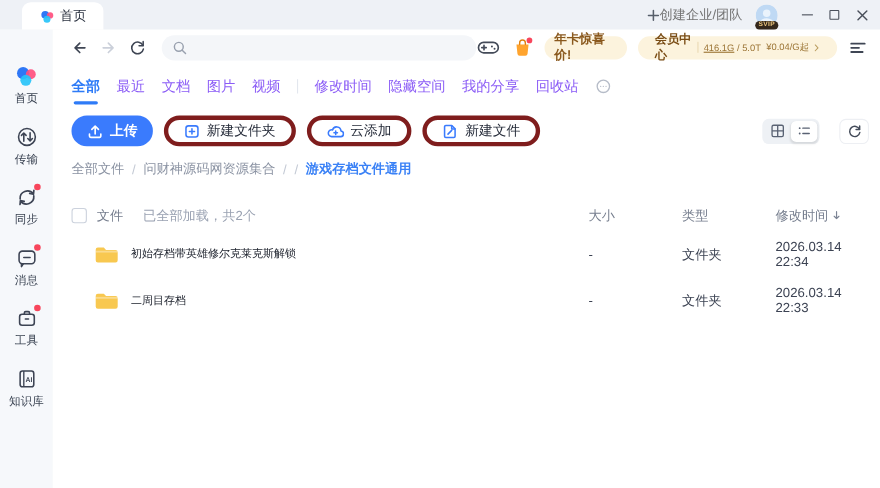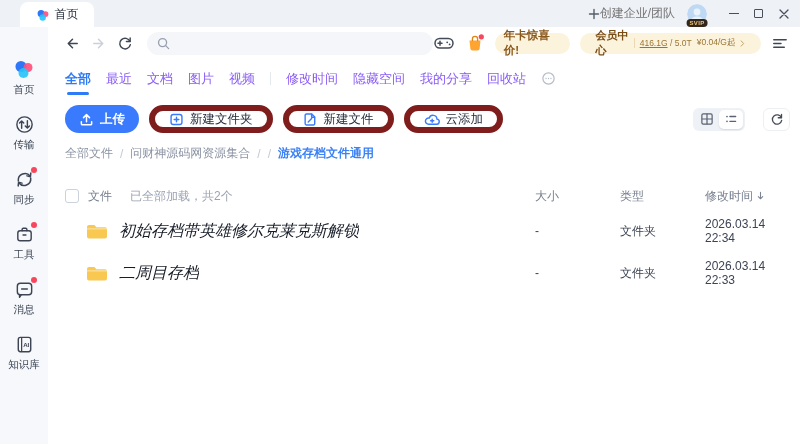--- a/index.html
+++ b/index.html
@@ -58,21 +58,21 @@
   .tab.active { color:#2e7bf7; font-weight:bold; }
   .tab.active::after { content:""; position:absolute; left:50%; transform:translateX(-50%); bottom:-7px;
                        width:22px; height:3px; border-radius:2px; background:#2e7bf7; }
   .tab-divider { width:1px; height:13px; background:#e3e7ee; }
 
   
   .actionsrow { display:flex; align-items:center; padding:10px 10px 6px 17px; gap:10px; }
   .btn { height:28px; border-radius:15px; display:flex; align-items:center; gap:6px; font-size:12.5px;
          padding:2px 14px; white-space:nowrap; cursor:default; }
   .btn.primary { background:#3a7bfd; color:#fff; font-weight:bold; }
-  .btn.secondary { background:#fff; border:6px solid #7f1d1d; color:#262c3a; }
+  .btn.secondary { background:#fff; border:4px solid #7f1d1d; color:#262c3a; }
   .seg { margin-left:auto; background:#eef1f5; border-radius:6px; padding:2px; display:flex; }
   .seg-btn { width:24px; height:19px; display:flex; align-items:center; justify-content:center; border-radius:5px; }
   .seg-btn.active { background:#fff; box-shadow:0 1px 2px rgba(0,0,0,.10); }
   .refresh-btn { width:27px; height:23px; border:1px solid #edeff3; border-radius:6px;
                  display:flex; align-items:center; justify-content:center; margin-left:8px; background:#fff; }
 
   
   .breadcrumb { display:flex; align-items:center; gap:7px; font-size:12px; color:#8b93a3; padding:6px 0 6px 17px; }
   .crumb { white-space:nowrap; cursor:default; }
   .crumb.current { color:#3b82f6; font-weight:bold; }
@@ -83,21 +83,21 @@
                 font-size:12px; color:#767e8e; margin-top:14px; }
   .col-name { flex:1; display:flex; align-items:center; }
   .checkbox { width:14px; height:14px; border:1px solid #ccd2dd; border-radius:3px; background:#fff; flex:none; }
   .hdr-file { margin-left:9px; }
   .hdr-status { margin-left:18px; color:#9aa2b2; }
   .col-size { width:85px; flex:none; }
   .col-type { width:85px; flex:none; }
   .col-mod  { width:85px; flex:none; display:flex; align-items:center; gap:3px; }
   .frow { display:flex; align-items:center; height:42px; padding:0 10px 0 17px; font-size:12px; color:#3c4353; }
   .frow .folder-ic { margin-left:20px; flex:none; display:flex; }
-  .frow .fname { margin-left:10px; font-size:16px; color:#171c27; white-space:nowrap; overflow:hidden; text-overflow:ellipsis;font-style:italic; }
+  .frow .fname { margin-left:10px; font-size:10px; color:#171c27; white-space:nowrap; overflow:hidden; text-overflow:ellipsis; }
 </style>
 </head>
 <body>
 
 <div class="screen">
 
   <div class="titlebar">
     <div class="app-tab">
       <span style="display:flex">
         <svg width="14" height="14" viewBox="0 0 22 22">
@@ -168,38 +168,38 @@
           <path d="M17.6 4.3 L17.2 8 L13.6 7.2"></path>
           <path d="M4.4 17.7 L4.8 14 L8.4 14.8"></path>
         </svg>
         <span class="ndot"></span>
       </span>
       <span class="side-label">同步</span>
     </div>
     <div class="side-item">
       <span class="side-icon">
         <svg width="21" height="21" viewBox="0 0 22 22" fill="none" stroke="#3d4454" stroke-width="1.5" stroke-linecap="round" stroke-linejoin="round">
+          <rect x="3.5" y="4.5" width="15" height="12" rx="3.2"></rect>
+          <path d="M7.5 16.5 L5.8 19.2 V16.5"></path>
+          <path d="M8 10.5 H14"></path>
+        </svg>
+        <span class="ndot"></span>
+      </span>
+      <span class="side-label">消息</span>
+    </div>
+    <div class="side-item">
+      <span class="side-icon">
+        <svg width="21" height="21" viewBox="0 0 22 22" fill="none" stroke="#3d4454" stroke-width="1.5" stroke-linecap="round" stroke-linejoin="round">
           <rect x="4" y="7" width="14" height="10.5" rx="2.4"></rect>
           <path d="M8.5 7 V5.8 a1.3 1.3 0 0 1 1.3 -1.3 h2.4 a1.3 1.3 0 0 1 1.3 1.3 V7"></path>
           <path d="M9.5 11.5 H12.5"></path>
         </svg>
         <span class="ndot"></span>
       </span>
       <span class="side-label">工具</span>
-    </div>
-    <div class="side-item">
-      <span class="side-icon">
-        <svg width="21" height="21" viewBox="0 0 22 22" fill="none" stroke="#3d4454" stroke-width="1.5" stroke-linecap="round" stroke-linejoin="round">
-          <rect x="3.5" y="4.5" width="15" height="12" rx="3.2"></rect>
-          <path d="M7.5 16.5 L5.8 19.2 V16.5"></path>
-          <path d="M8 10.5 H14"></path>
-        </svg>
-        <span class="ndot"></span>
-      </span>
-      <span class="side-label">消息</span>
     </div>
     <div class="side-item">
       <span class="side-icon">
         <svg width="21" height="21" viewBox="0 0 22 22" fill="none">
           <rect x="4.5" y="3.5" width="13" height="15" rx="2.2" stroke="#3d4454" stroke-width="1.5"></rect>
           <path d="M8 3.5 V18.5" stroke="#3d4454" stroke-width="1.3"></path>
           <text x="9.6" y="13.6" font-size="6.5" font-weight="bold" fill="#3d4454" font-family="Liberation Sans, sans-serif">AI</text>
         </svg>
       </span>
       <span class="side-label">知识库</span>
@@ -302,33 +302,33 @@
         <span>上传</span>
       </div>
       <div class="btn secondary">
         <svg width="15" height="15" viewBox="0 0 16 16" fill="none" stroke="#3a7bfd" stroke-width="1.5" stroke-linecap="round" stroke-linejoin="round">
           <rect x="2.2" y="2.6" width="11.6" height="10.8" rx="2.4"></rect>
           <path d="M8 5.5 V10.5 M5.5 8 H10.5"></path>
         </svg>
         <span>新建文件夹</span>
       </div>
       <div class="btn secondary">
+        <svg width="16" height="15" viewBox="0 0 17 16" fill="none" stroke="#3a7bfd" stroke-width="1.5" stroke-linecap="round" stroke-linejoin="round">
+          <path d="M5 13 a3.3 3.3 0 1 1 .6 -6.5 A4.2 4.2 0 0 1 13.8 7.6 a2.7 2.7 0 0 1 -.6 5.4 H5 z"></path>
+          <path d="M8.7 7.6 V11 M7 9.3 H10.4"></path>
+        </svg>
+        <span>云添加</span>
+      </div>
+      <div class="btn secondary">
         <svg width="15" height="15" viewBox="0 0 16 16" fill="none" stroke="#3a7bfd" stroke-width="1.5" stroke-linecap="round" stroke-linejoin="round">
           <path d="M3.5 2.2 h5.8 l3.2 3.2 V12.6 a1.2 1.2 0 0 1 -1.2 1.2 H3.5 a1.2 1.2 0 0 1 -1.2 -1.2 V3.4 a1.2 1.2 0 0 1 1.2 -1.2 z"></path>
           <path d="M9.2 2.4 V5.6 H12.4"></path>
           <path d="M5.6 10.6 L9.2 7"></path>
         </svg>
         <span>新建文件</span>
-      </div>
-      <div class="btn secondary">
-        <svg width="16" height="15" viewBox="0 0 17 16" fill="none" stroke="#3a7bfd" stroke-width="1.5" stroke-linecap="round" stroke-linejoin="round">
-          <path d="M5 13 a3.3 3.3 0 1 1 .6 -6.5 A4.2 4.2 0 0 1 13.8 7.6 a2.7 2.7 0 0 1 -.6 5.4 H5 z"></path>
-          <path d="M8.7 7.6 V11 M7 9.3 H10.4"></path>
-        </svg>
-        <span>云添加</span>
       </div>
 
       <div class="seg">
         <span class="seg-btn">
           <svg width="14" height="14" viewBox="0 0 15 15" fill="none" stroke="#596273" stroke-width="1.3">
               <rect x="2" y="2" width="11" height="11" rx="1.5"></rect>
               <path d="M7.5 2 V13 M2 7.5 H13"></path>
             </svg>
         </span>
         <span class="seg-btn active">

